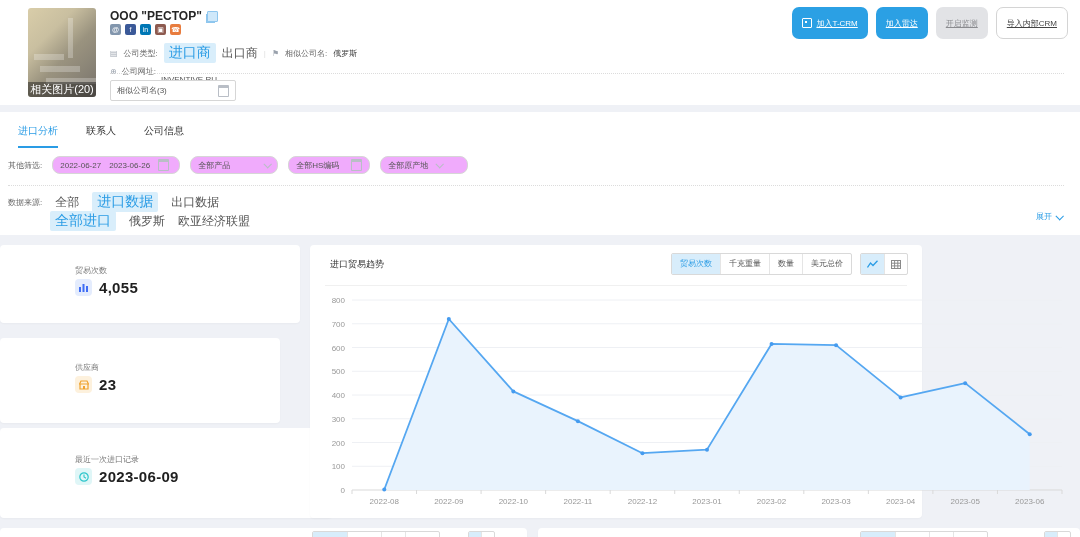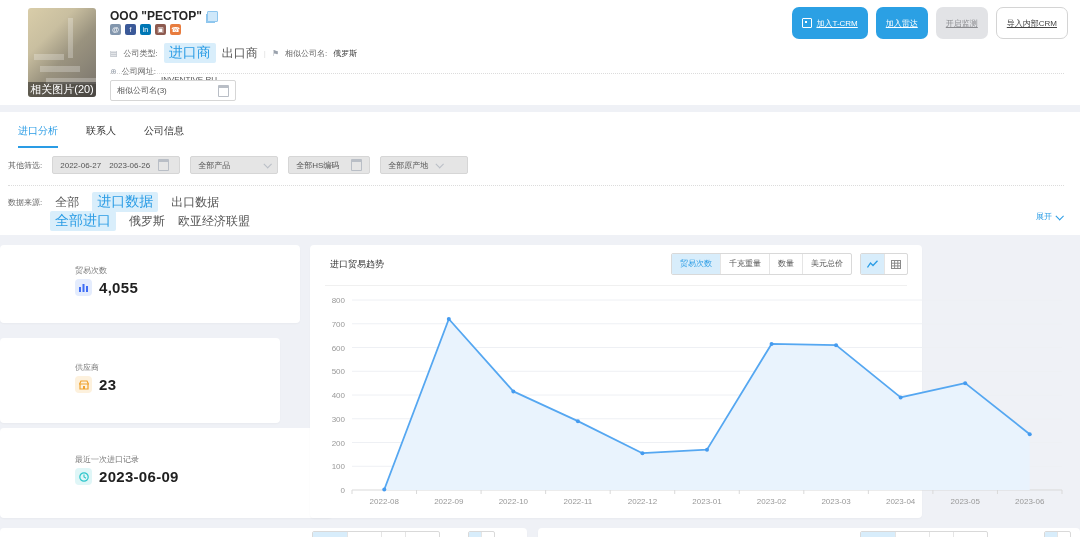--- a/index.html
+++ b/index.html
@@ -38,21 +38,21 @@
   .btn.default{background:#fff;color:#444;border:1px solid #d4d4d4;}
   .tcrm-ic{display:inline-block;width:8px;height:8px;border:1px solid #fff;border-radius:1px;position:relative;}
   .tcrm-ic::after{content:"";position:absolute;left:2px;top:2px;width:2px;height:2px;background:#fff;}
 
   
   .tabsec{position:absolute;left:0;top:112px;width:1080px;height:123px;background:#fff;}
   .tabs{position:absolute;left:18px;top:12px;display:flex;gap:28px;}
   .tab{font-size:10px;color:#333;padding-bottom:8px;cursor:pointer;}
   .tab.active{color:#2a9ce5;border-bottom:2px solid #2a9ce5;}
   .filter-row{position:absolute;left:8px;top:44px;display:flex;align-items:center;gap:10px;font-size:8px;color:#666;}
-  .fbox{height:18px;border:1px solid #d6d6d6;border-radius:2px;background:#e5e5e5;display:flex;align-items:center;
+  .fbox{height:18px;border:1px solid #d6d6d6;border-radius:8px;background:#f0abfc;display:flex;align-items:center;
         padding:0 7px;gap:8px;color:#555;box-sizing:border-box;}
   .chev{display:inline-block;width:5px;height:5px;border-right:1px solid #b9bec6;border-bottom:1px solid #b9bec6;
         transform:rotate(45deg) translateY(-1px);}
   .chev.blue{border-color:#2a9ce5;}
   .dotline2{position:absolute;left:8px;right:16px;top:73px;border-top:1px dotted #dcdcdc;}
   .src-row{position:absolute;left:8px;top:80px;display:flex;align-items:center;gap:13px;font-size:8px;color:#666;}
   .src-sub{position:absolute;left:50px;top:99px;display:flex;align-items:center;gap:13px;font-size:8px;color:#666;}
   .expand{position:absolute;right:18px;top:99px;color:#2a9ce5;font-size:8px;display:flex;align-items:center;gap:4px;cursor:pointer;}
 
   

